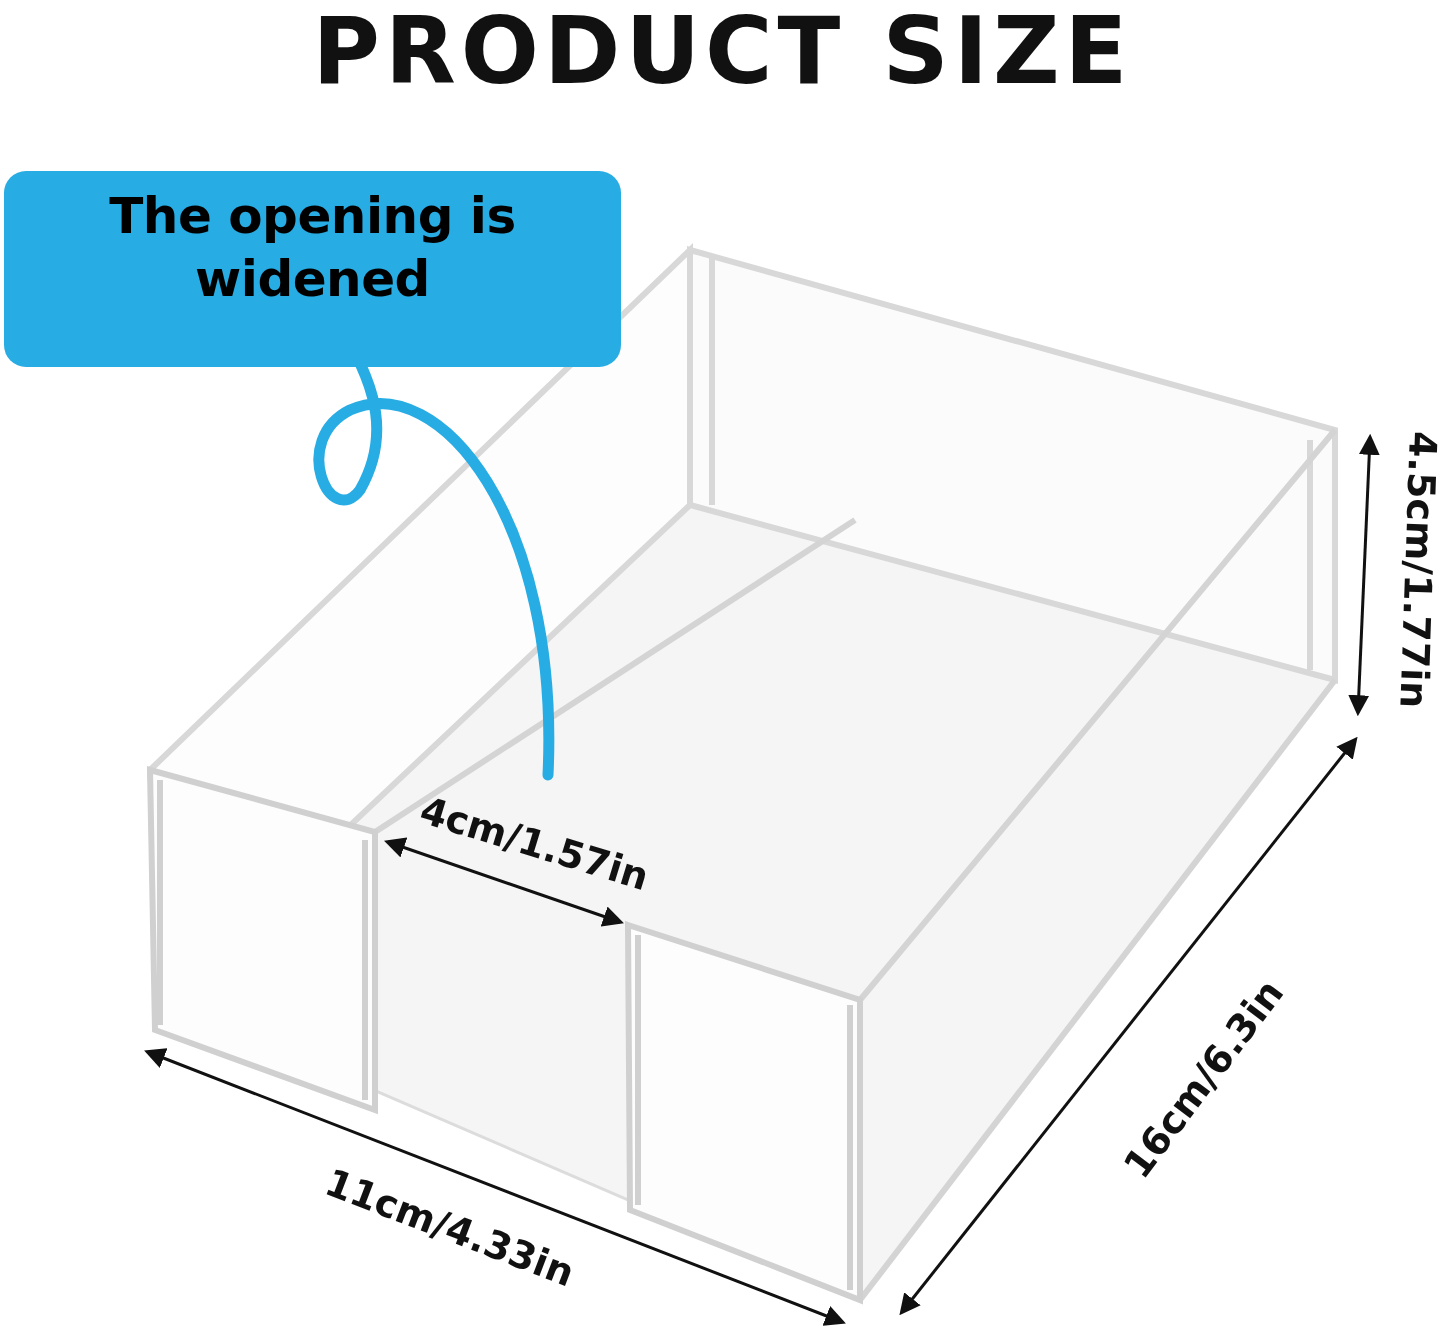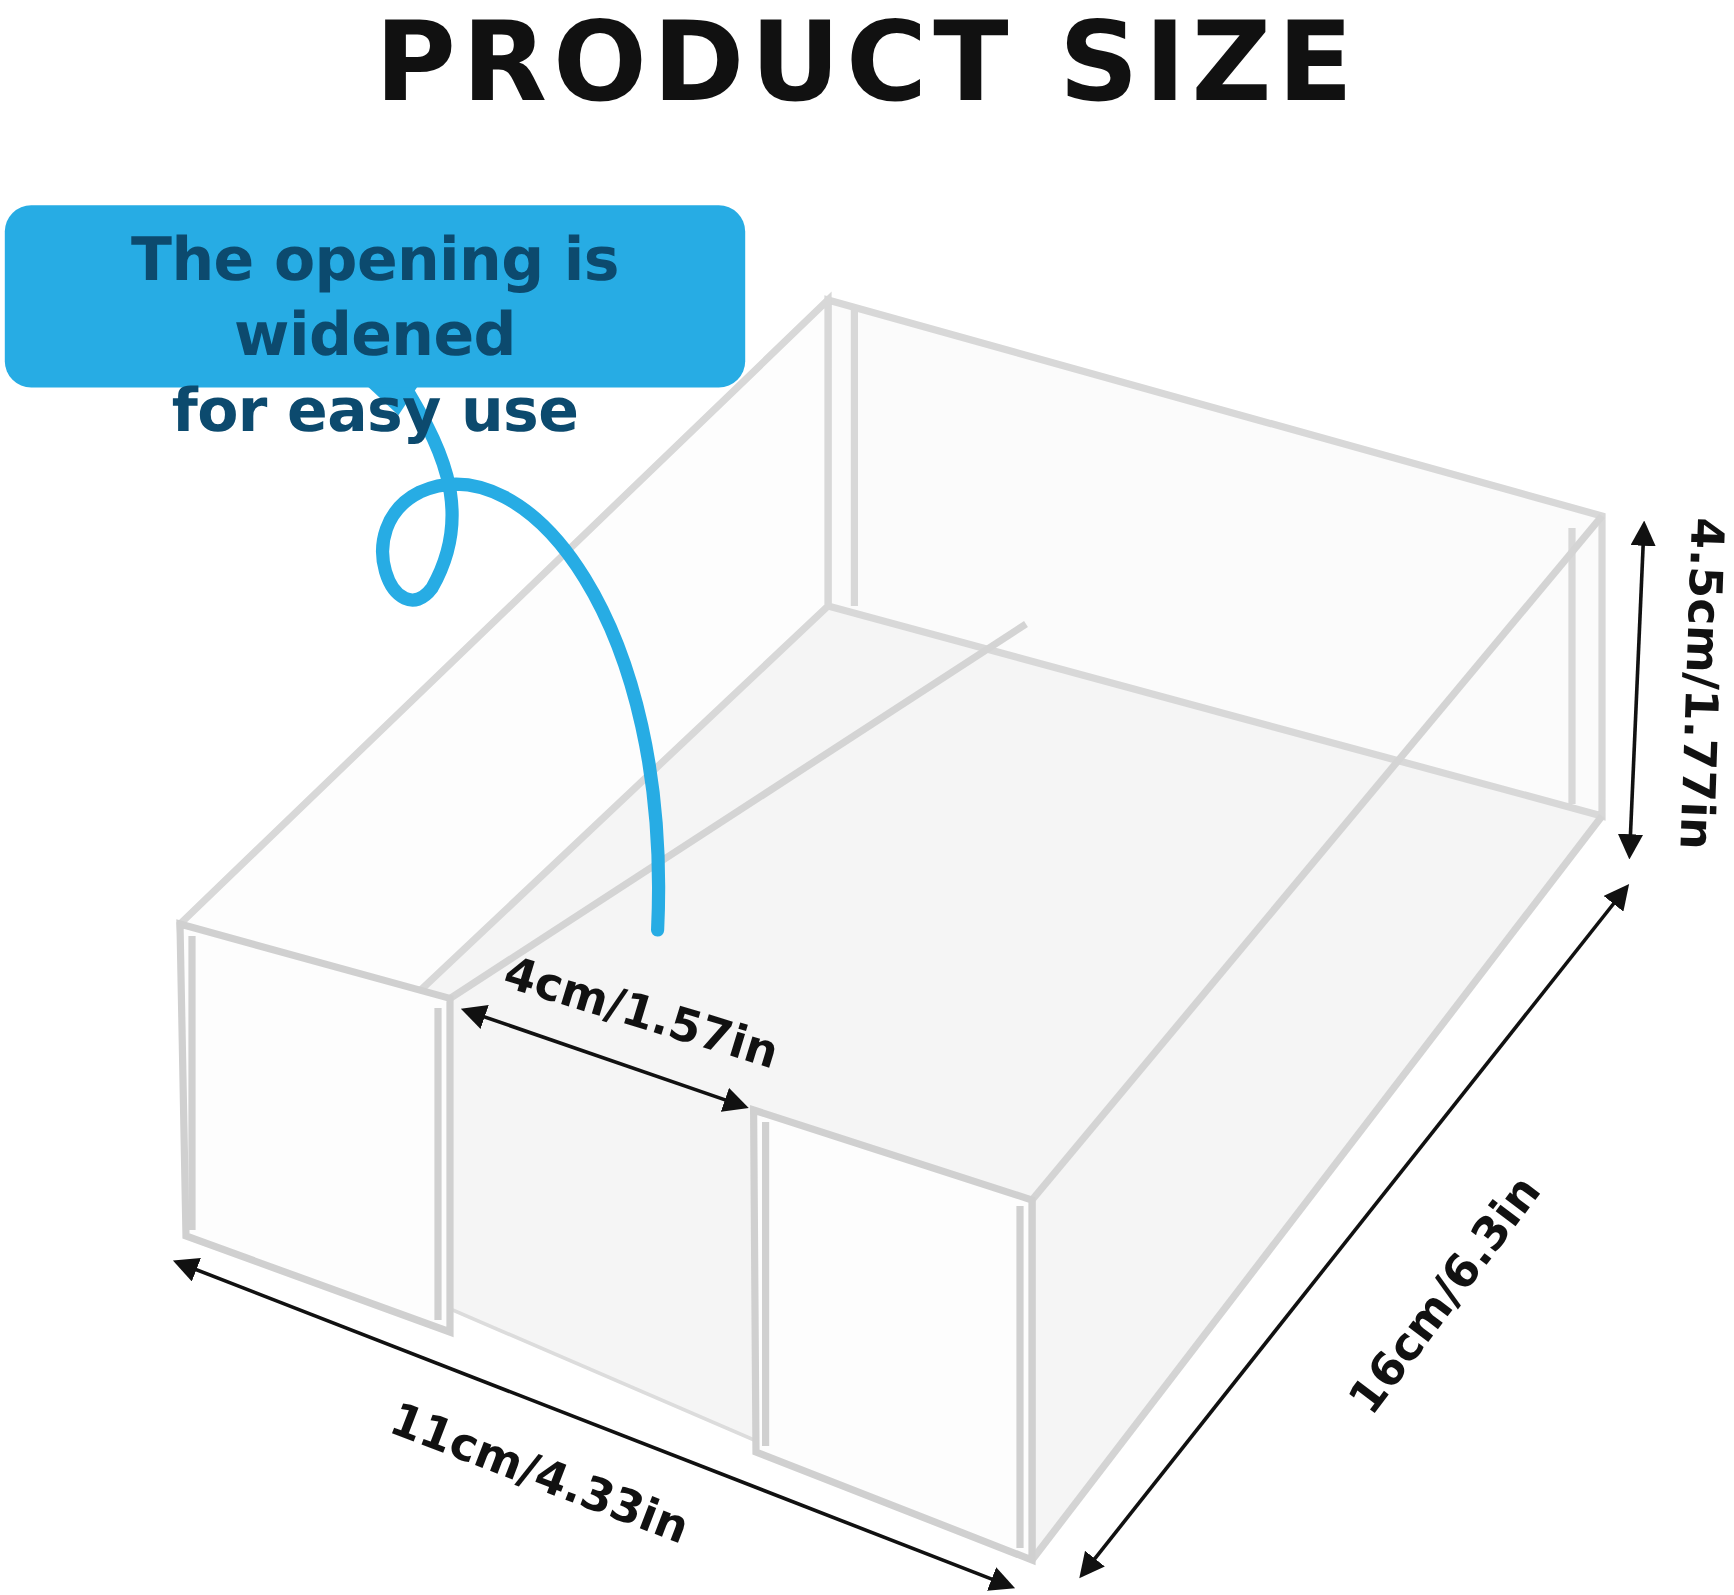--- a/index.html
+++ b/index.html
@@ -1,21 +1,21 @@
 <!DOCTYPE html>
 <html><head>
 <meta charset="utf-8">
 <style>
   html, body { margin: 0; padding: 0; background: #ffffff; }
   body { width: 1445px; height: 1329px; position: relative; overflow: hidden;
          font-family: "DejaVu Sans", "Liberation Sans", sans-serif; }
   .title { position: absolute; left: 0; top: -2px; width: 1445px; text-align: center;
            font-size: 92px; font-weight: bold; letter-spacing: 5px; color: #111111; }
-  .callout { position: absolute; left: 4px; top: 171px; width: 617px; height: 152px;
-             border-radius: 22px; background: #27ace4; color: #0c4a6e;
+  .callout { position: absolute; left: 4px; top: 171px; width: 617px; height: 196px;
+             border-radius: 22px; background: #27ace4; color: #000000;
              text-align: center; font-weight: bold; font-size: 50px; line-height: 63px;
              padding-top: 14px; box-sizing: border-box; letter-spacing: -0.5px; }
   .callout span { display: block; }
   svg.art { position: absolute; left: 0; top: 0; }
   .dim { position: absolute; font-weight: bold; font-size: 38px; color: #111111;
          white-space: nowrap; transform-origin: 0 0; }
 </style>
 </head>
 <body>
 
@@ -65,19 +65,18 @@
   <polygon points="300,316 352,316 332,346" fill="#27ace4"></polygon>
 
   <line x1="1370" y1="438" x2="1358" y2="712" stroke="#111" stroke-width="3" marker-start="url(#arr)" marker-end="url(#arr)"></line>
   <line x1="388" y1="842" x2="620" y2="922" stroke="#111" stroke-width="3" marker-start="url(#arr)" marker-end="url(#arr)"></line>
   <line x1="1355" y1="740" x2="902" y2="1312" stroke="#111" stroke-width="3" marker-start="url(#arr)" marker-end="url(#arr)"></line>
   <line x1="148" y1="1052" x2="842" y2="1322" stroke="#111" stroke-width="3" marker-start="url(#arr)" marker-end="url(#arr)"></line>
 </svg>
 
 <div class="callout">
   <span>The opening is widened</span>
-  <span>for easy use</span>
 </div>
 
 <div class="dim" style="left:1445px; top:432px; transform: rotate(92deg);">4.5cm/1.77in</div>
 <div class="dim" style="left:428px; top:788px; transform: rotate(17deg);">4cm/1.57in</div>
 <div class="dim" style="left:1115px; top:1160px; transform: rotate(-53deg);">16cm/6.3in</div>
 <div class="dim" style="left:335px; top:1160px; transform: rotate(21deg);">11cm/4.33in</div>
 
 </body></html>

